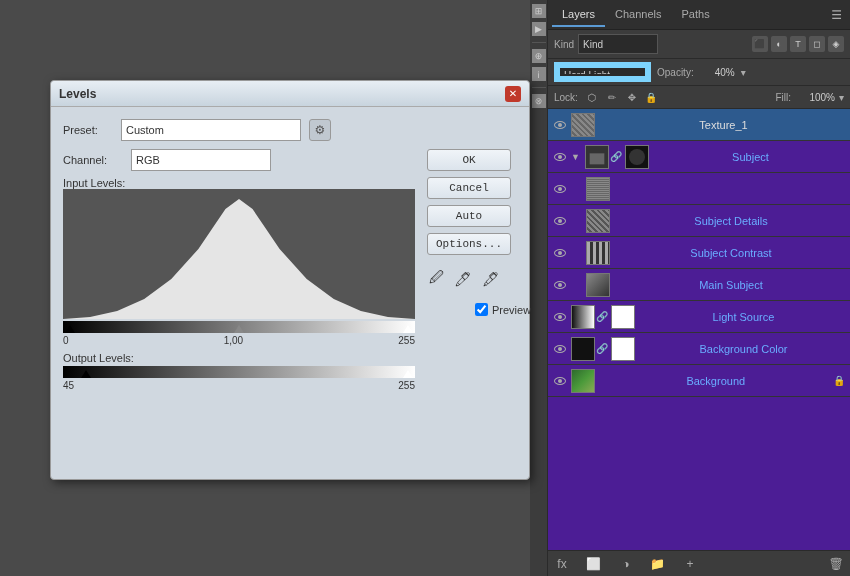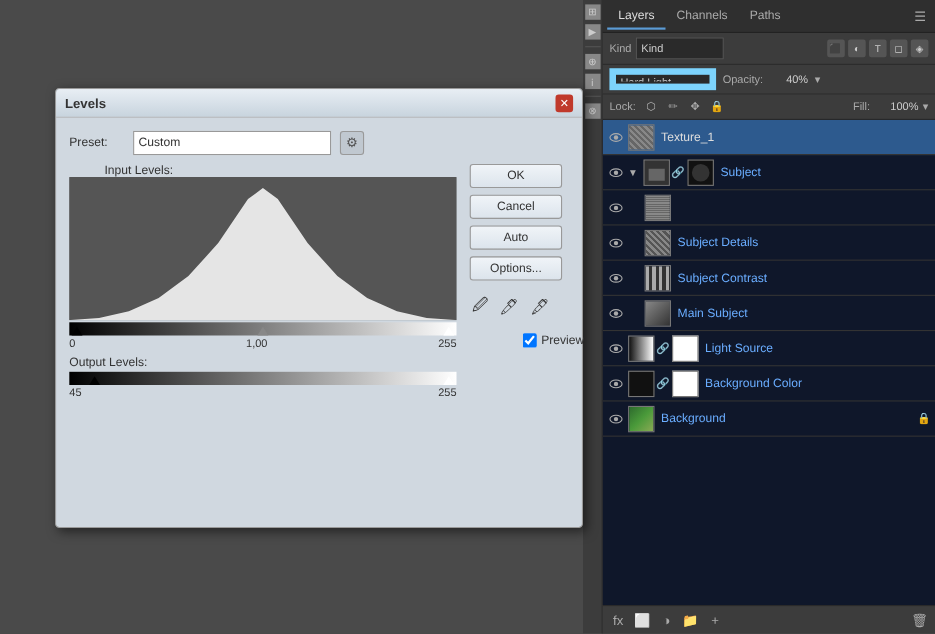--- a/index.html
+++ b/index.html
@@ -185,21 +185,22 @@
       font-size: 10px;
       color: #ccc;
       width: 40px;
       text-align: right;
     }
 
     
     .layer-list {
       flex: 1;
       overflow-y: auto;
-      background: #0f172a;
+      background: #4c1d95;
+      text-align: center;
     }
     .layer-item {
       display: flex;
       align-items: center;
       padding: 3px 4px;
       height: 32px;
       border-bottom: 1px solid #333;
       cursor: pointer;
       gap: 3px;
     }
@@ -292,21 +293,21 @@
     }
 
     
     .panel-bottom {
       height: 26px;
       background: #3c3c3c;
       border-top: 1px solid #2a2a2a;
       display: flex;
       align-items: center;
       padding: 0 4px;
-      gap: 2px;
+      gap: 12px;
     }
     .bottom-btn {
       width: 20px;
       height: 20px;
       background: transparent;
       border: none;
       color: #aaa;
       cursor: pointer;
       font-size: 12px;
       display: flex;
@@ -444,27 +445,27 @@
     .dlg-btn {
       background: linear-gradient(to bottom, #f0f4f8, #dce4ec);
       border: 1px solid #999;
       border-radius: 3px;
       color: #333;
       font-size: 11px;
       padding: 4px 8px;
       cursor: pointer;
       text-align: center;
       width: 84px;
+      font-family: Liberation Mono, monospace;
     }
 
     
     .input-levels-label {
       font-size: 11px;
       color: #333;
-      margin-left: 32px;
     }
     .histogram-container {
       background: #555;
       height: 130px;
       position: relative;
       overflow: hidden;
     }
     .histogram-canvas {
       width: 100%;
       height: 100%;
@@ -588,20 +589,29 @@
         <option>Default</option>
         <option>Increase Contrast</option>
         <option>Darker</option>
       </select>
       <div class="preset-gear">⚙</div>
     </div>
 
     <div class="dialog-content">
       <div class="dialog-left">
 
+        <div class="channel-row">
+          <span class="channel-label">Channel:</span>
+          <select class="channel-select">
+            <option>RGB</option>
+            <option>Red</option>
+            <option>Green</option>
+            <option>Blue</option>
+          </select>
+        </div>
 
         <div>
           <div class="input-levels-label">Input Levels:</div>
 
           <div class="histogram-container">
             <svg class="histogram-canvas" viewBox="0 0 260 130" preserveAspectRatio="none">
 
               <rect width="260" height="130" fill="#555"></rect>
 
               <path d="M0,130 L20,128 L40,122 L60,110 L80,90 L100,60 L110,40 L120,20 L130,10 L140,20 L150,40 L160,60 L180,90 L200,110 L220,122 L240,128 L260,130 Z" fill="white" opacity="0.85"></path>

